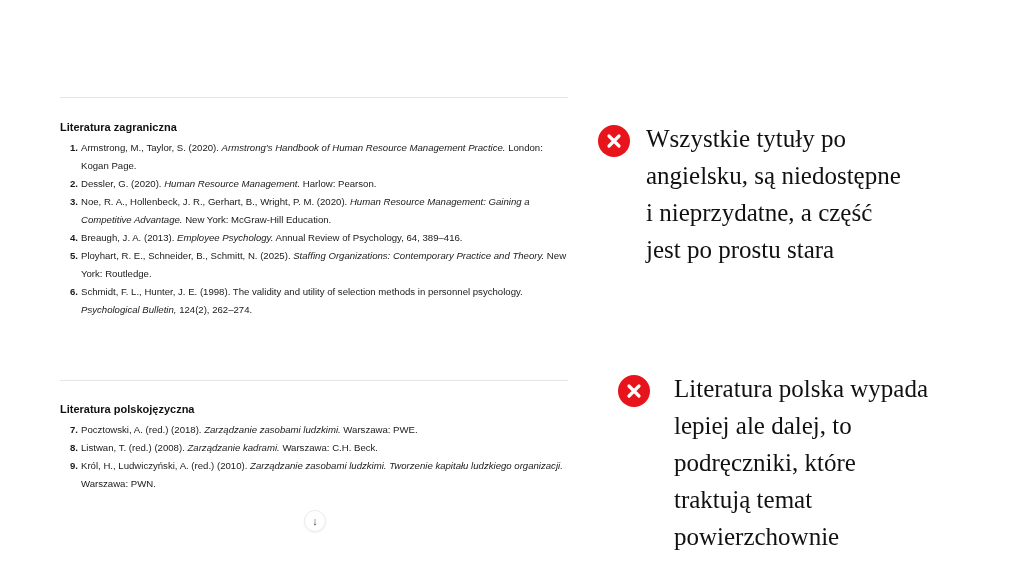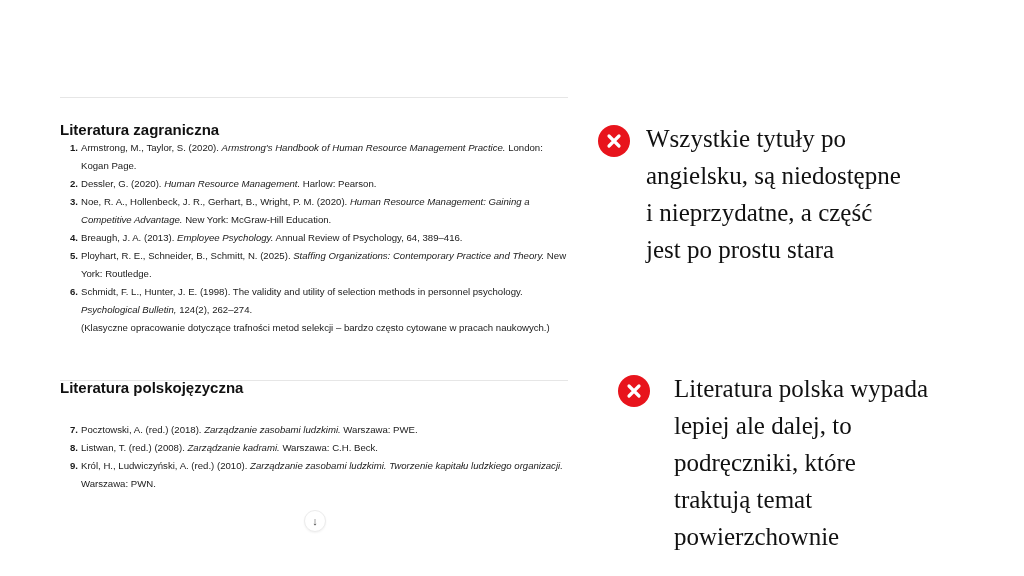--- a/index.html
+++ b/index.html
@@ -2,21 +2,21 @@
 <html><head>
   <meta charset="utf-8">
   <style>
     html, body { margin: 0; padding: 0; }
     body {
       width: 1024px; height: 576px; background: #ffffff; position: relative; overflow: hidden;
       font-family: "Liberation Sans", sans-serif; color: #0d0d0d;
     }
     .sep { position: absolute; left: 60px; width: 508px; height: 1px; background: #e6e6e6; }
     .section-title {
-      position: absolute; left: 60px; font-size: 15px; font-weight: bold; color: #111;
+      position: absolute; left: 60px; font-size: 11px; font-weight: bold; color: #111;
     }
     ol.refs {
       position: absolute; left: 60px; width: 508px; margin: 0; padding: 0; list-style: none;
       font-size: 9.6px; line-height: 18px; color: #1a1a1a;
     }
     ol.refs li { position: relative; padding-left: 21px; }
     ol.refs li .num { position: absolute; left: 0; top: 0; width: 18px; text-align: right; font-weight: bold; }
     ol.refs li .num::after { content: ""; }
     ol.refs li em { font-style: italic; }
     .note { display: block; }
@@ -59,27 +59,26 @@
     <span class="num">4.</span>
     <span>Breaugh, J. A. (2013). </span><em>Employee Psychology.</em><span> Annual Review of Psychology, 64, 389–416.</span>
   </li>
   <li>
     <span class="num">5.</span>
     <span>Ployhart, R. E., Schneider, B., Schmitt, N. (2025). </span><em>Staffing Organizations: Contemporary Practice and Theory.</em><span> New York: Routledge.</span>
   </li>
   <li>
     <span class="num">6.</span>
     <span>Schmidt, F. L., Hunter, J. E. (1998). The validity and utility of selection methods in personnel psychology. </span><em>Psychological Bulletin,</em><span> 124(2), 262–274.</span>
-    <span class="note">(Klasyczne opracowanie dotyczące trafności metod selekcji – bardzo często cytowane w pracach naukowych.)</span>
   </li>
 </ol>
 
 <div class="sep" style="top:380px;"></div>
 
-<div class="section-title" style="top:379px;">Literatura polskojęzyczna</div>
+<div class="section-title" style="top:403px;">Literatura polskojęzyczna</div>
 
 <ol class="refs" style="top:421px;">
   <li>
     <span class="num">7.</span>
     <span>Pocztowski, A. (red.) (2018). </span><em>Zarządzanie zasobami ludzkimi.</em><span> Warszawa: PWE.</span>
   </li>
   <li>
     <span class="num">8.</span>
     <span>Listwan, T. (red.) (2008). </span><em>Zarządzanie kadrami.</em><span> Warszawa: C.H. Beck.</span>
   </li>

